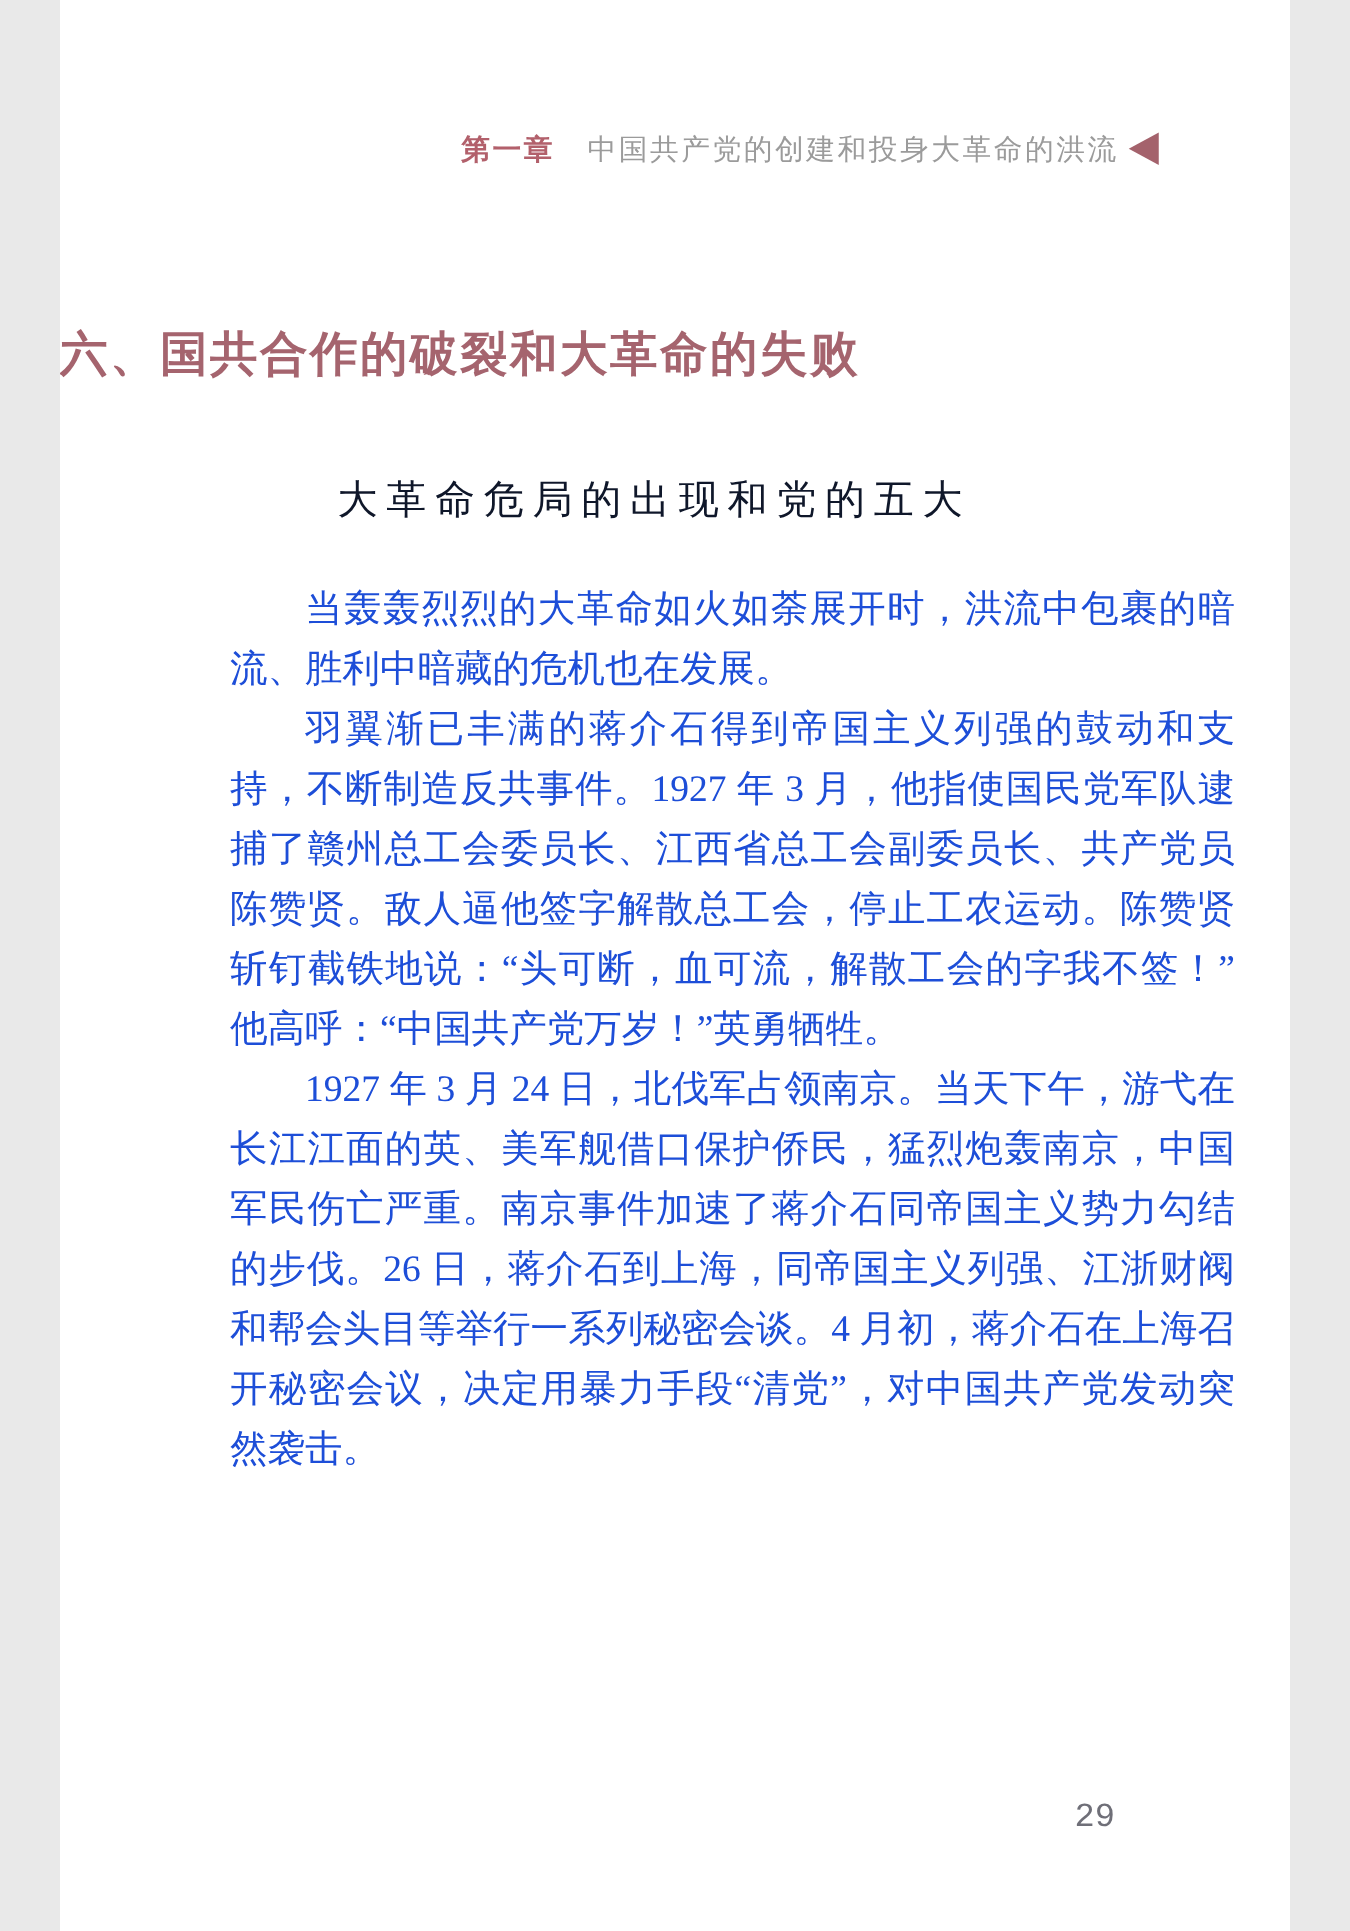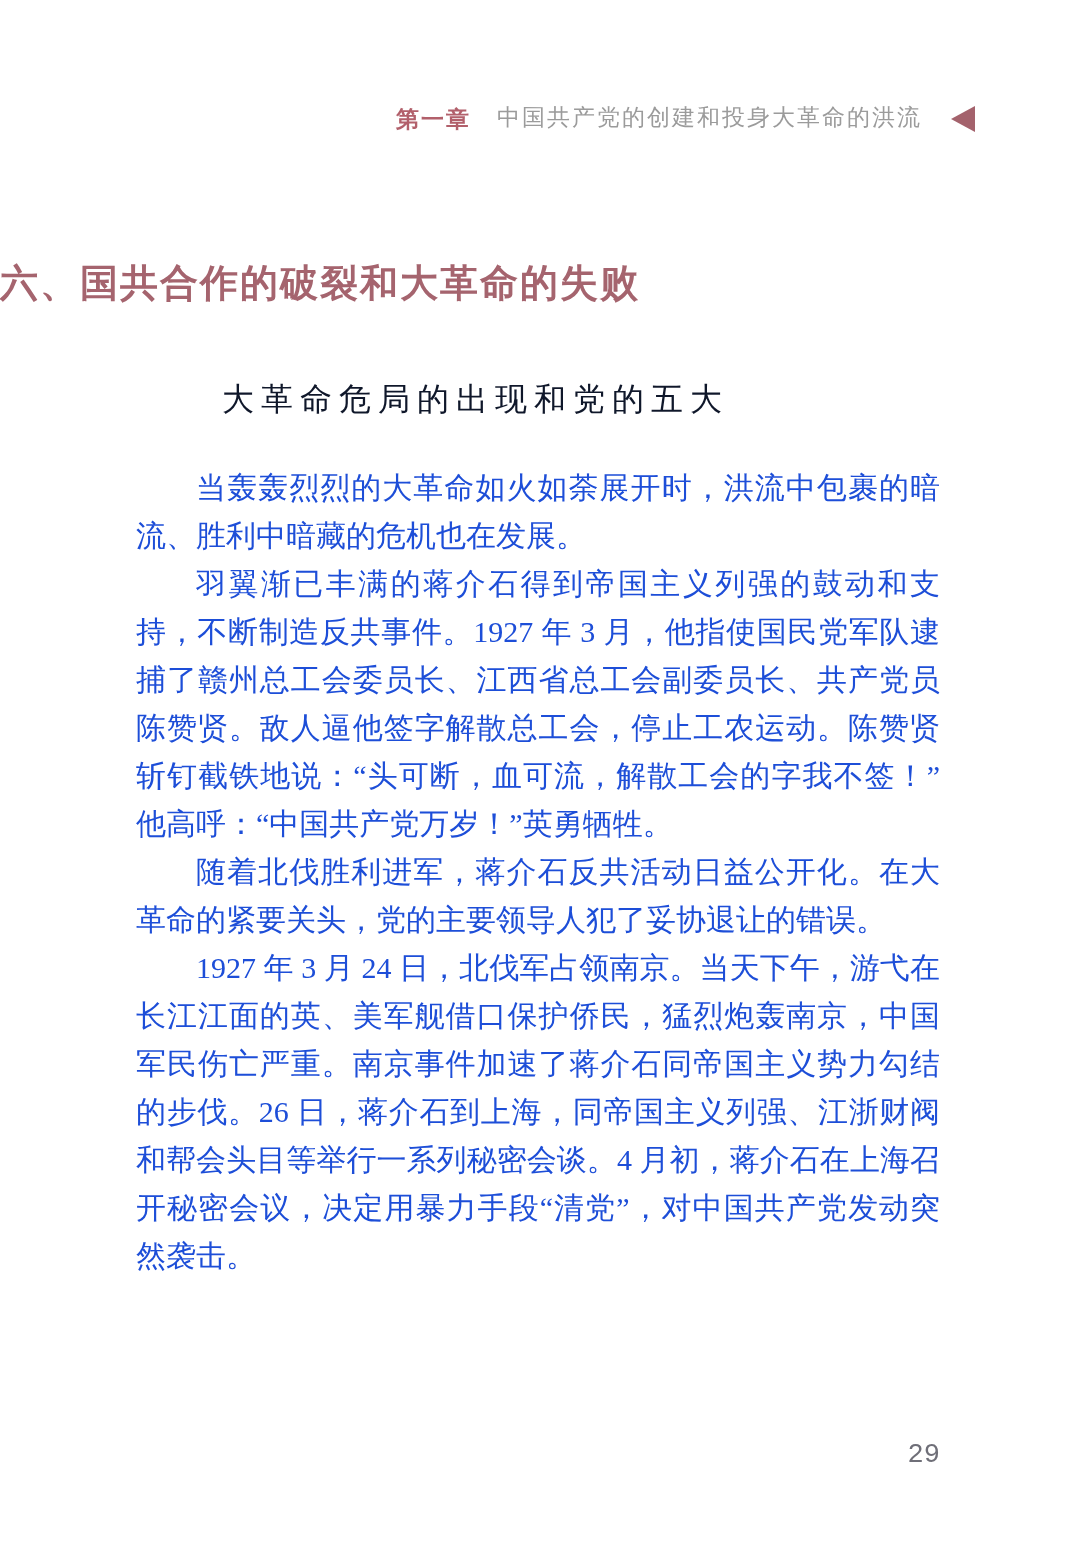--- a/index.html
+++ b/index.html
@@ -2,21 +2,21 @@
 <html lang="zh"><head>
 <meta charset="utf-8">
 <style>
   html, body {
     margin: 0;
     padding: 0;
     background: #e9e9e9;
   }
   .page {
     position: relative;
-    width: 1080px;
+    width: 984px;
     height: 1545px;
     margin: 0 auto;
     background: #ffffff;
     overflow: hidden;
     font-family: "Liberation Serif", "DejaVu Serif", serif;
   }
 
   
   .running-header {
     position: absolute;
@@ -33,22 +33,21 @@
   }
   .chapter-label {
     color: #b2606b;
     font-weight: bold;
     letter-spacing: 2px;
     margin-right: 26px;
   }
   .chapter-name {
     color: #9b9b9b;
     letter-spacing: 2px;
-    margin-right: 29px;
-    font-family: Liberation Mono, monospace;
+    margin-right: 8px;
   }
   .triangle-left {
     width: 0;
     height: 0;
     border-top: 13px solid transparent;
     border-bottom: 13px solid transparent;
     border-right: 24px solid #a4626c;
     display: inline-block;
   }
 
@@ -115,19 +114,18 @@
     <span class="triangle-left"></span>
   </div>
 
   <div class="section-title">六、国共合作的破裂和大革命的失败</div>
 
   <div class="section-subtitle">大革命危局的出现和党的五大</div>
 
   <div class="body-text">
     <p>当轰轰烈烈的大革命如火如荼展开时，洪流中包裹的暗流、胜利中暗藏的危机也在发展。</p>
     <p>羽翼渐已丰满的蒋介石得到帝国主义列强的鼓动和支持，不断制造反共事件。1927 年 3 月，他指使国民党军队逮捕了赣州总工会委员长、江西省总工会副委员长、共产党员陈赞贤。敌人逼他签字解散总工会，停止工农运动。陈赞贤斩钉截铁地说：“头可断，血可流，解散工会的字我不签！”他高呼：“中国共产党万岁！”英勇牺牲。</p>
-    <p>随着北伐胜利进军，蒋介石反共活动日益公开化。在大革命的紧要关头，党的主要领导人犯了妥协退让的错误。</p>
     <p>1927 年 3 月 24 日，北伐军占领南京。当天下午，游弋在长江江面的英、美军舰借口保护侨民，猛烈炮轰南京，中国军民伤亡严重。南京事件加速了蒋介石同帝国主义势力勾结的步伐。26 日，蒋介石到上海，同帝国主义列强、江浙财阀和帮会头目等举行一系列秘密会谈。4 月初，蒋介石在上海召开秘密会议，决定用暴力手段“清党”，对中国共产党发动突然袭击。</p>
   </div>
 
   <div class="page-number">29</div>
 
 </div>
 
 </body></html>

